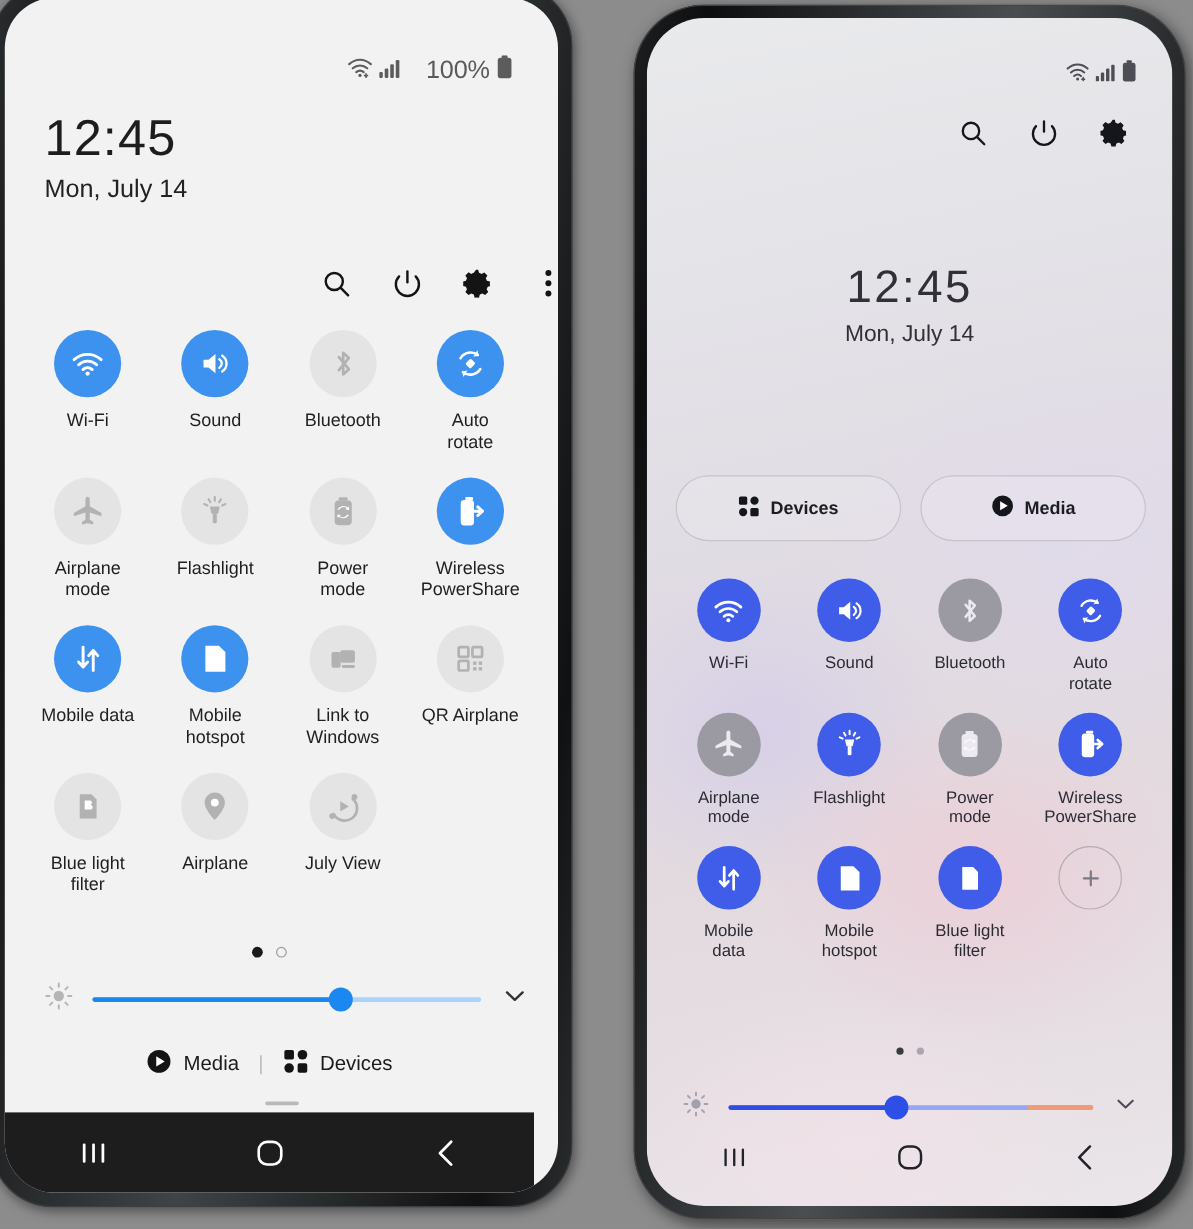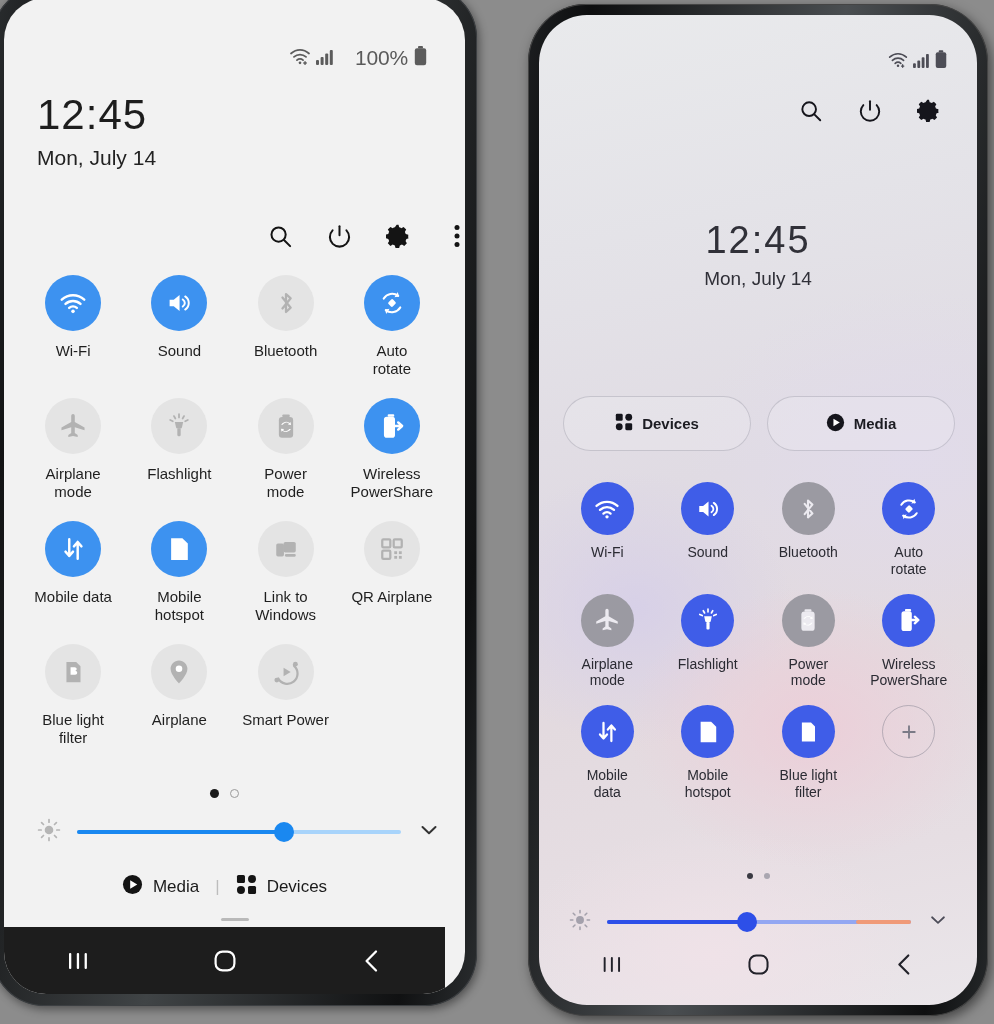--- a/index.html
+++ b/index.html
@@ -544,21 +544,21 @@
           </div>
           <div class="tile">
             <div class="bubble off">
               <svg width="30" height="30" viewBox="0 0 32 32" fill="none">
                 <path d="M24.6 9.4A11 11 0 1 1 7.6 22.8" stroke="#b2b2b2" stroke-width="2.4" stroke-linecap="round"></path>
                 <path d="M13.4 11.4 21 16l-7.6 4.6z" fill="#b2b2b2"></path>
                 <circle cx="26" cy="7.6" r="2.6" fill="#b2b2b2"></circle>
                 <circle cx="6.2" cy="24.6" r="2.6" fill="#b2b2b2"></circle>
               </svg>
             </div>
-            <div class="tlabel">Smart Power</div>
+            <div class="tlabel">July View</div>
           </div>
         </div>
 
       <div class="dots" id="dots-left">
           <div class="dot active"></div>
           <div class="dot inactive"></div>
         </div>
 
       <div class="bright" id="bright-left">
         <span class="sun">

